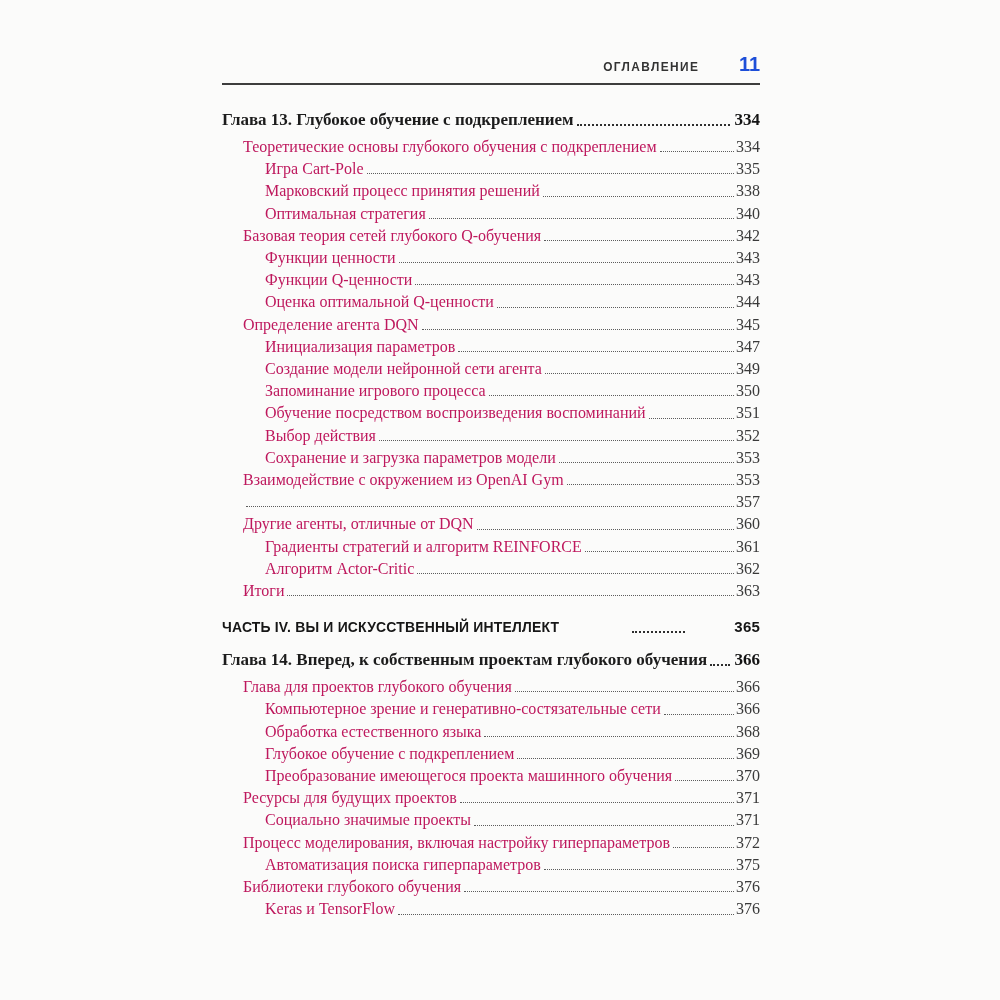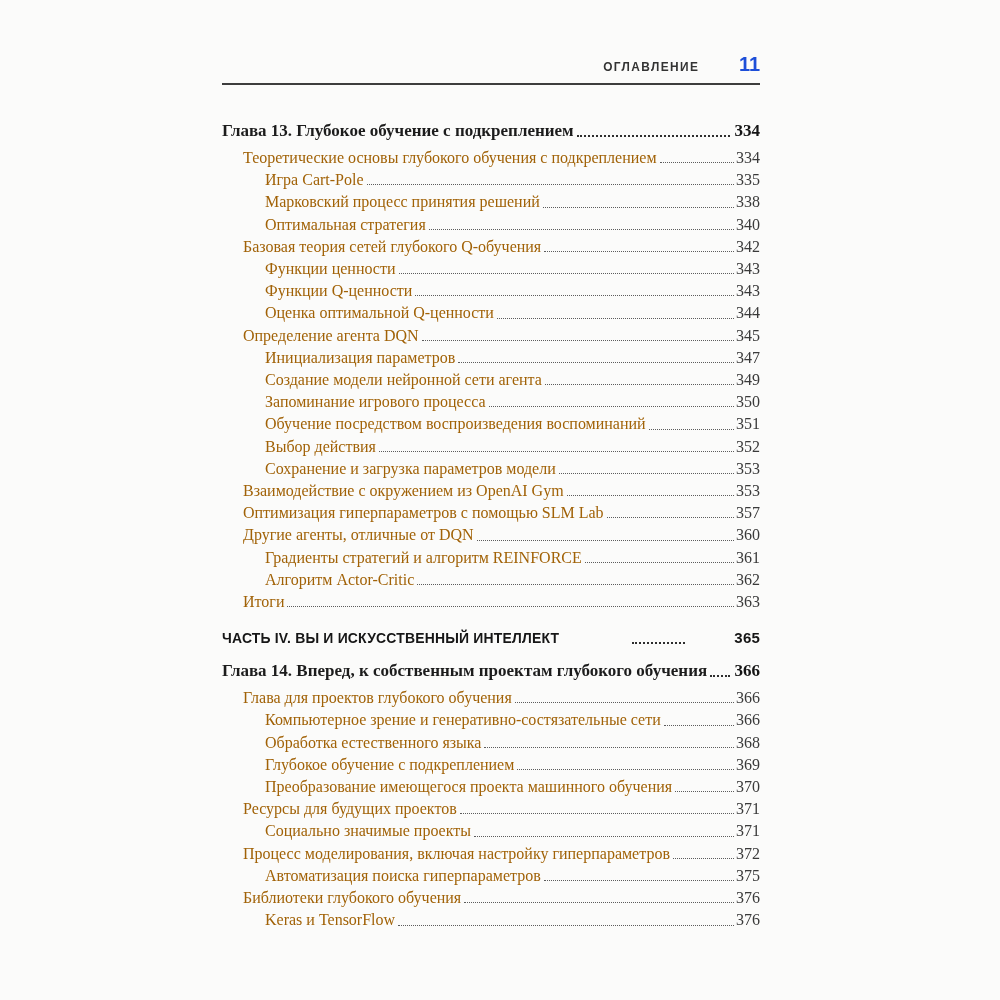--- a/index.html
+++ b/index.html
@@ -45,31 +45,31 @@
     font-family: "Liberation Sans", sans-serif;
     font-weight: 700;
     font-size: 21px;
     color: #1d4ed8;
     margin-left: 38px;
     display: inline-block;
     transform: scaleX(0.95);
     transform-origin: right center;
   }
   
-  .toc { margin-top: 34px; }
+  .toc { margin-top: 23px; }
   .row {
     display: flex;
     align-items: baseline;
   }
   .entry-row {
     line-height: 22.2px;
     font-size: 16px;
     color: #333;
   }
-  .entry-row .title { color: #a16207; }
+  .entry-row .title { color: #be185d; }
   .entry-row .pagenum { color: #3a3a3a; }
   .level1 { padding-left: 21px; }
   .level2 { padding-left: 43px; }
   .chapter-row {
     line-height: 24px;
     font-size: 17px;
     font-weight: 700;
     color: #1c1c1c;
     margin-bottom: 4px;
   }
@@ -196,21 +196,20 @@
           <span class="title">Сохранение и загрузка параметров модели</span>
           <span class="leader"></span>
           <span class="pagenum">353</span>
         </div>
         <div class="row entry-row level1">
           <span class="title">Взаимодействие с окружением из OpenAI Gym</span>
           <span class="leader"></span>
           <span class="pagenum">353</span>
         </div>
         <div class="row entry-row level1">
-          <span class="title">Оптимизация гиперпараметров с помощью SLM Lab</span>
           <span class="leader"></span>
           <span class="pagenum">357</span>
         </div>
         <div class="row entry-row level1">
           <span class="title">Другие агенты, отличные от DQN</span>
           <span class="leader"></span>
           <span class="pagenum">360</span>
         </div>
         <div class="row entry-row level2">
           <span class="title">Градиенты стратегий и алгоритм REINFORCE</span>

